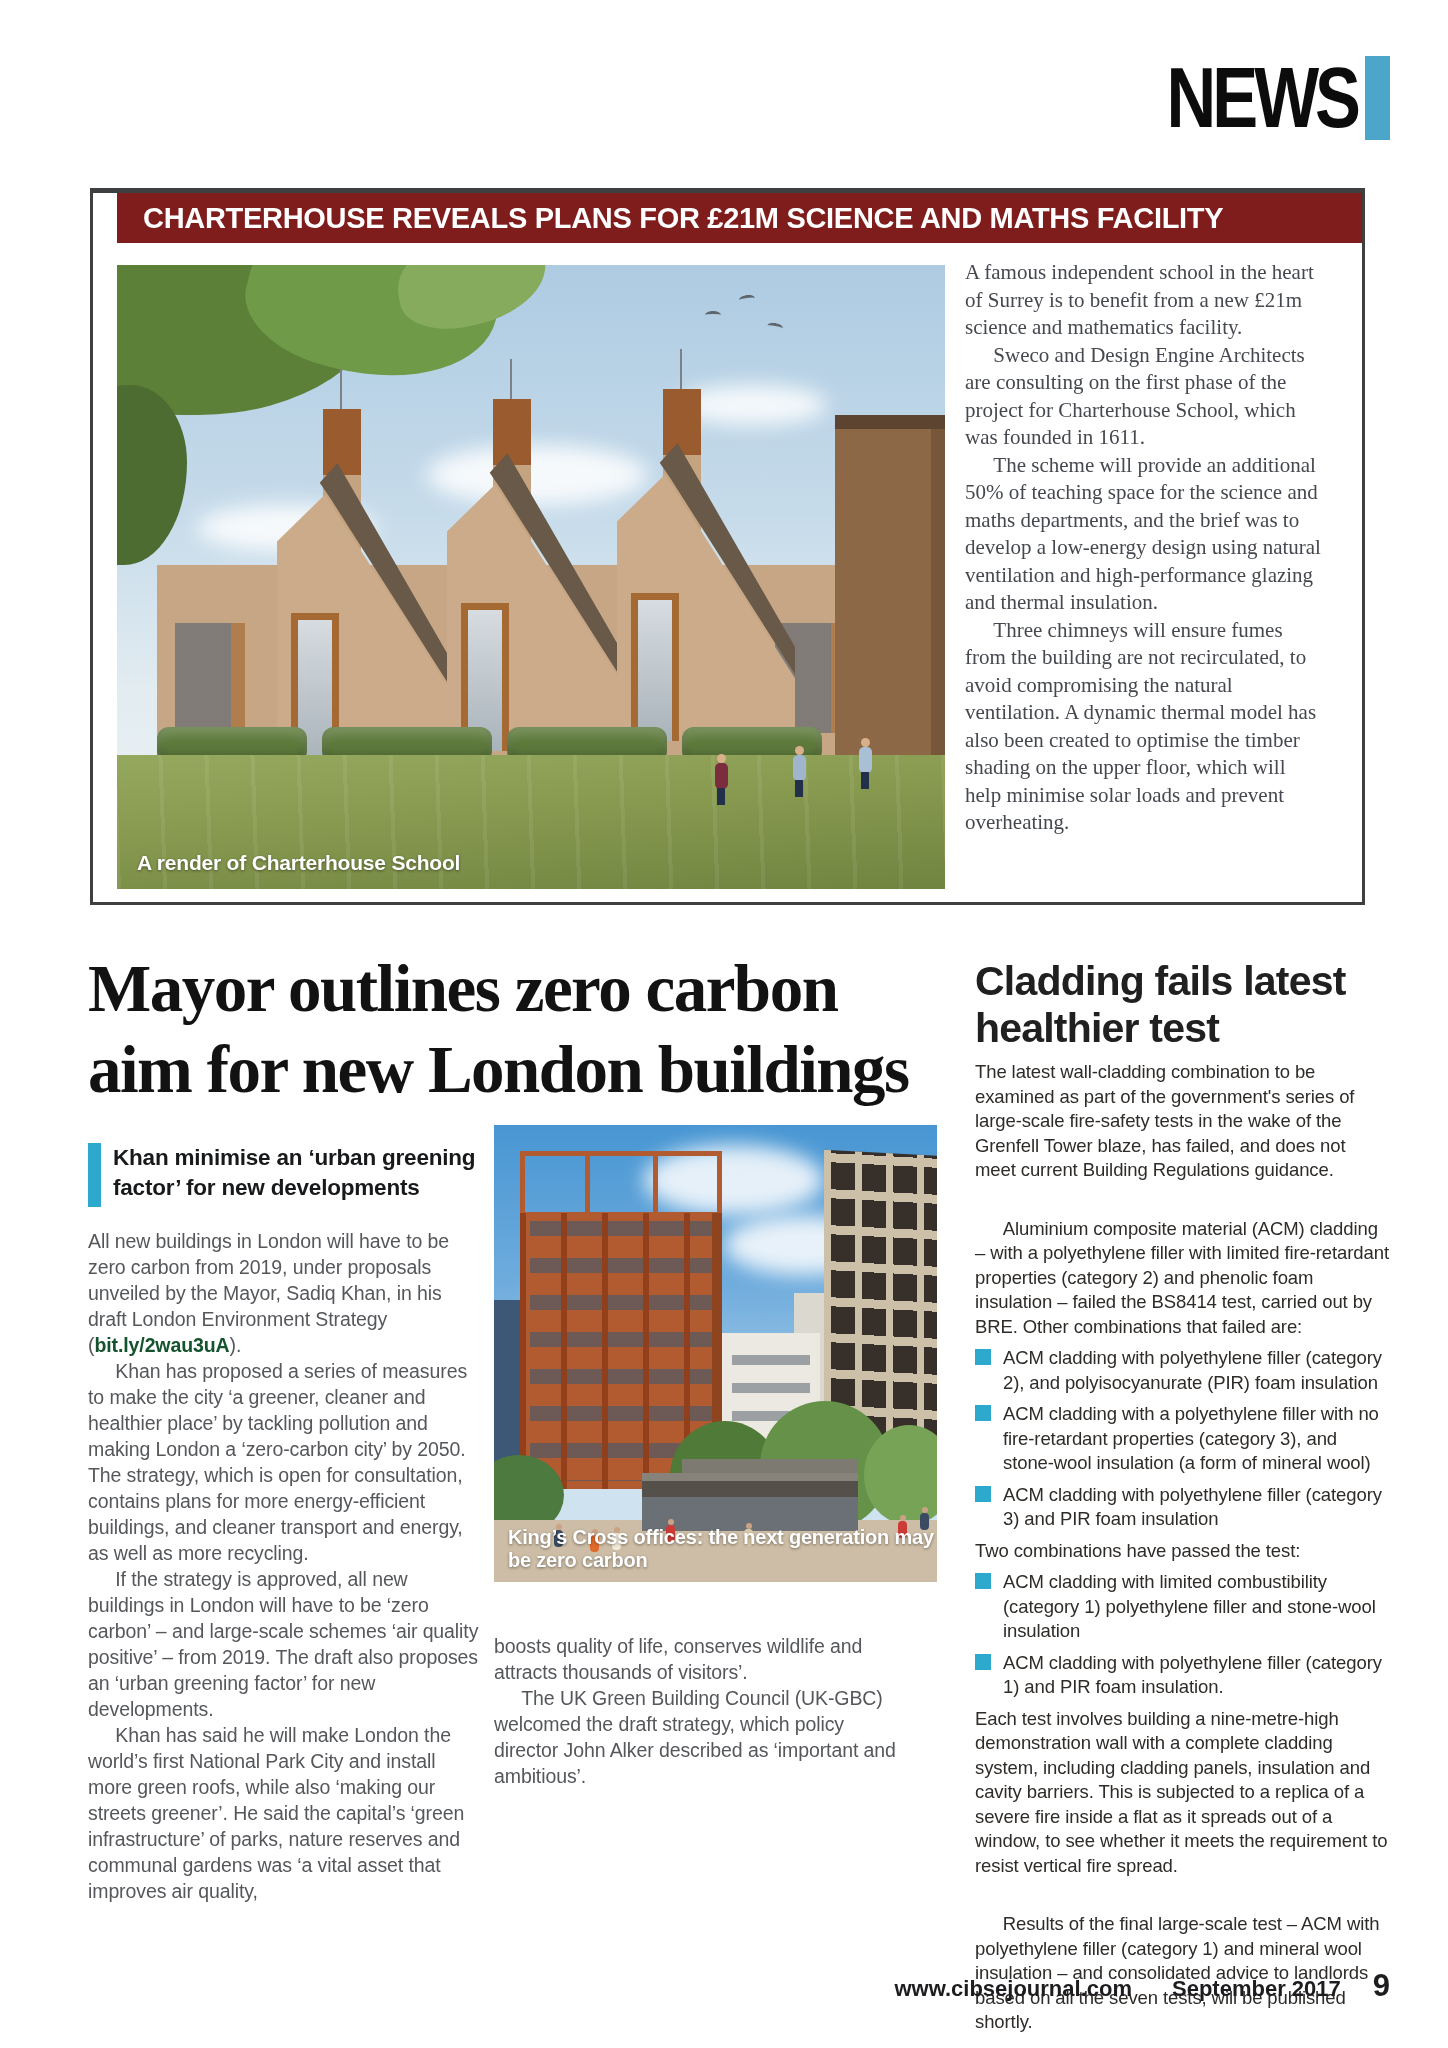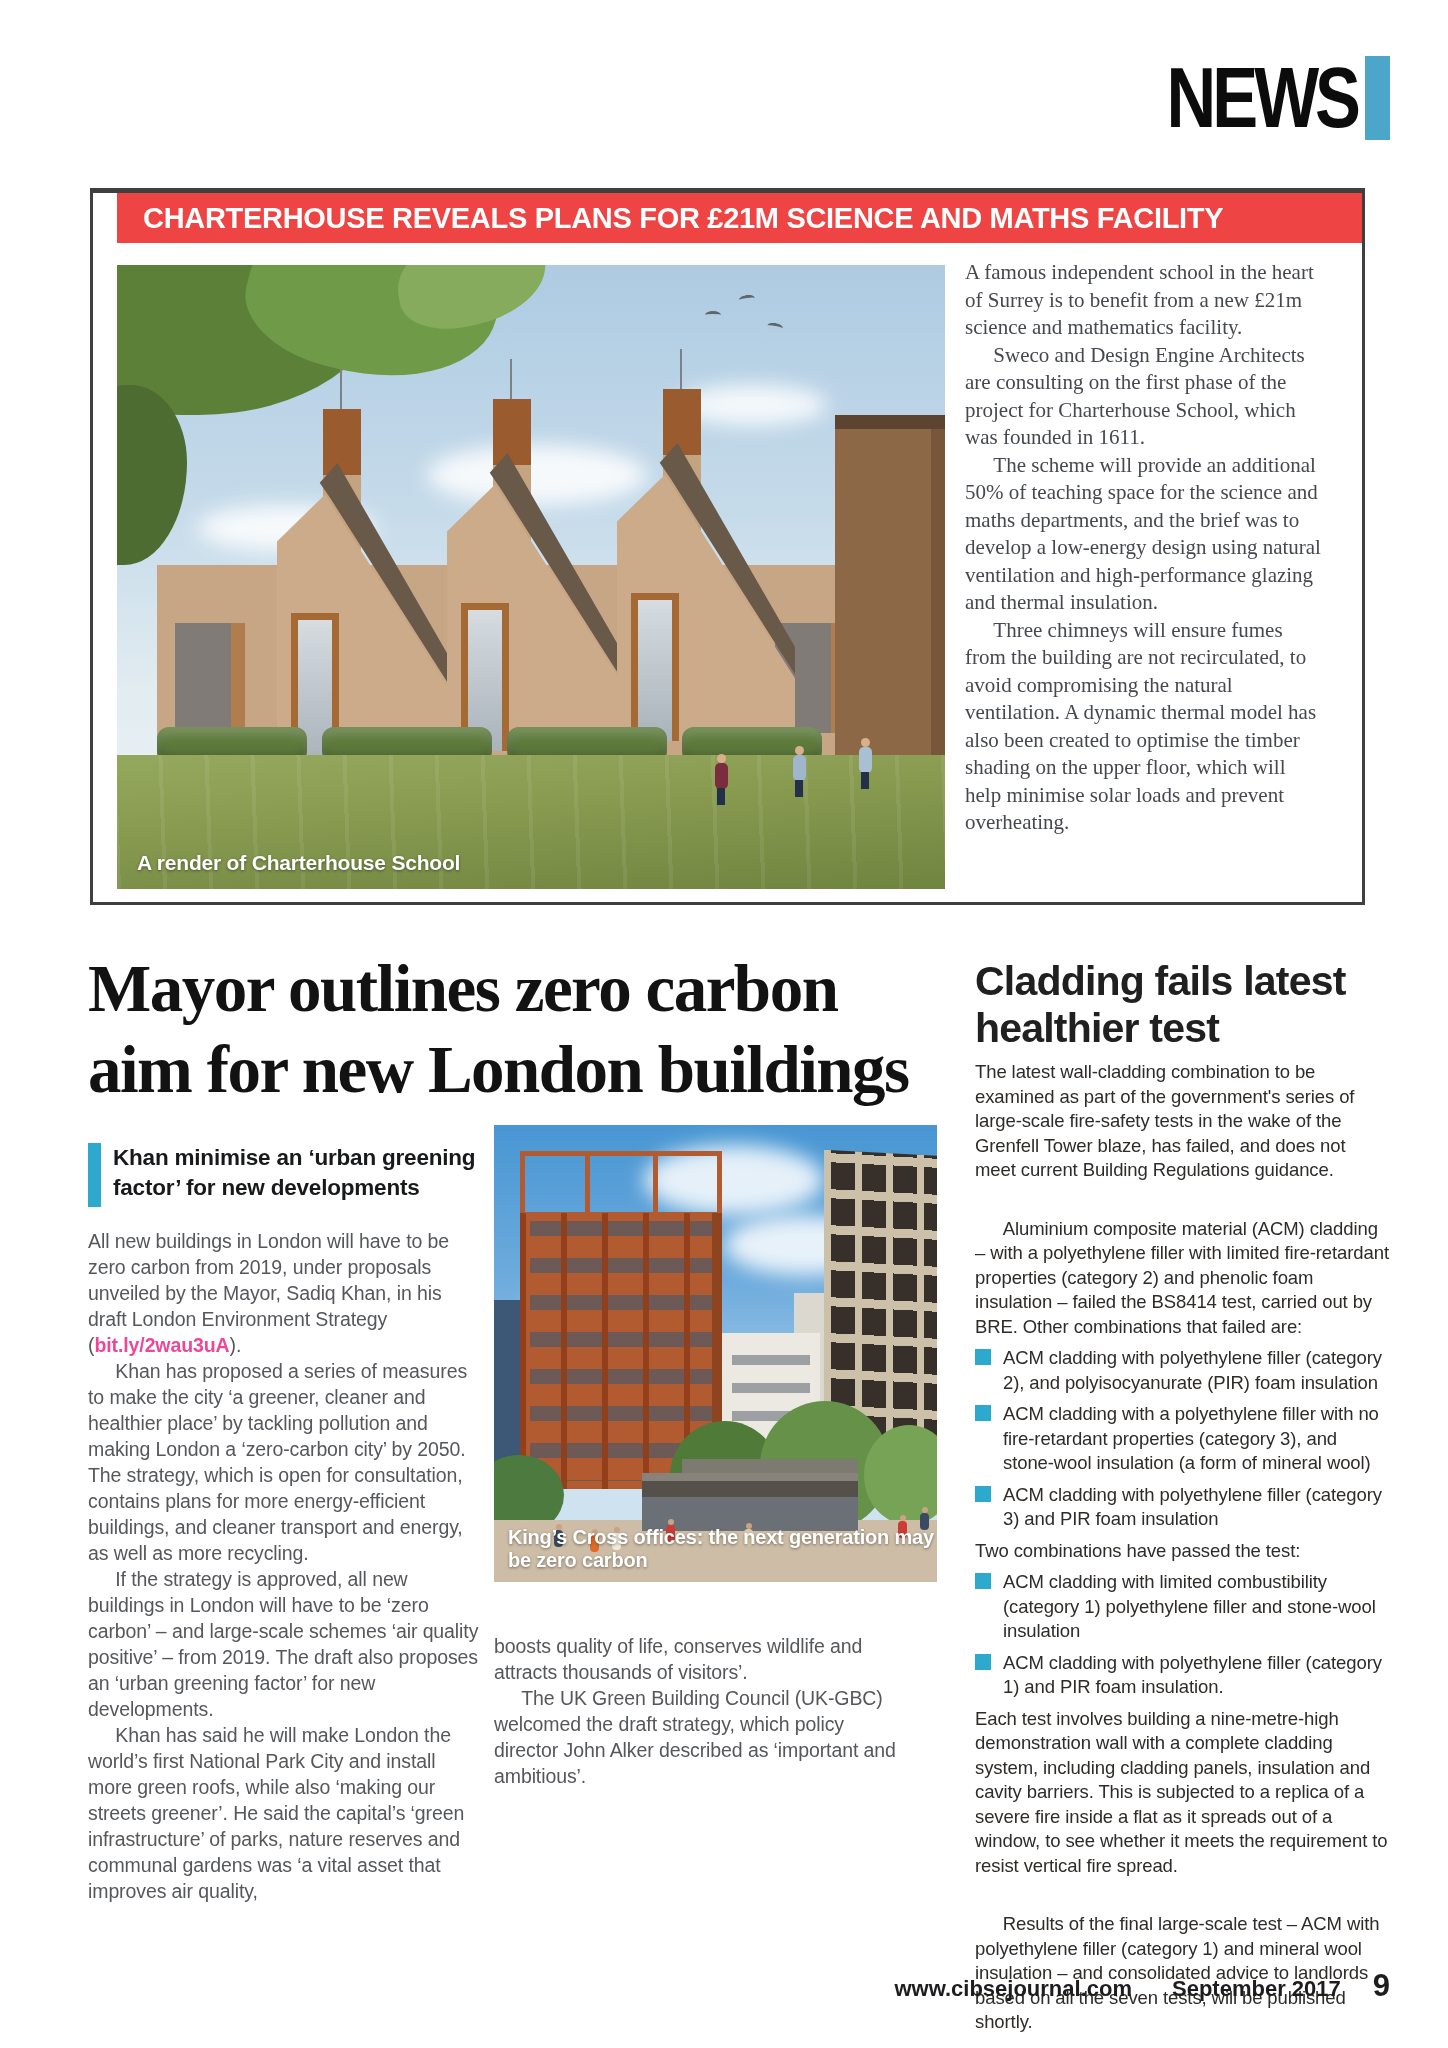--- a/index.html
+++ b/index.html
@@ -18,21 +18,21 @@
     line-height:1;
   }
   .news-block { width:25px; height:84px; background:#4ba6c9; margin-left:8px; }
 
   
   .ch-box {
     position:absolute; left:90px; top:188px; width:1275px; height:717px;
     border:3px solid #3e3f41; border-top-width:5px; background:#fff;
   }
   .ch-banner {
-    margin-left:24px; height:50px; background:#ef4444;
+    margin-left:24px; height:50px; background:#7f1d1d;
     display:flex; align-items:center; padding-left:26px;
   }
   .ch-banner span {
     color:#ffffff; font-weight:700; font-size:29px; letter-spacing:-.3px;
   }
   .ch-content { display:flex; }
   .ch-text {
     width:395px; padding:16px 14px 0 20px;
     font-family:"Liberation Serif", serif; font-size:21px; line-height:27.5px; color:#45484e;
   }
@@ -90,21 +90,21 @@
     letter-spacing:-1.5px; color:#121213;
   }
   .standfirst { position:absolute; left:88px; top:1143px; display:flex; }
   .standfirst .bar { width:13px; height:64px; background:#2ea9ce; margin-right:12px; flex:none; }
   .standfirst .sf-text { font-weight:700; font-size:22.5px; line-height:30px; color:#18191b; letter-spacing:-.2px; }
 
   .bodycol { position:absolute; font-size:19.5px; line-height:26px; color:#55575b; letter-spacing:-.1px; }
   .bodycol p.indent { text-indent:1.4em; }
   .col1 { left:88px;  top:1228px; width:394px; }
   .col2 { left:494px; top:1633px; width:402px; }
-  .boldlink { font-weight:700; color:#ec4899; }
+  .boldlink { font-weight:700; color:#14532d; }
 
   
   .kx-img { position:absolute; left:494px; top:1125px; width:443px; height:457px; overflow:hidden;
     background:linear-gradient(180deg,#4896d3 0%,#6facdd 35%,#a7cce8 62%,#cfe2ef 75%); }
   .kx-frame { position:absolute; left:26px; top:26px; width:202px; height:66px; border:5px solid #b25b31; }
   .kx-frame i { position:absolute; top:0; bottom:0; width:5px; background:#b25b31; display:block; }
   .kx-corten { position:absolute; left:26px; top:88px; width:202px; height:276px; background:#b25b31;
     box-shadow:inset -10px 0 0 #8e441f; }
   .kx-corten::before { content:""; position:absolute; inset:8px 10px;
     background:repeating-linear-gradient(180deg, rgba(72,88,104,.65) 0 15px, transparent 15px 37px); }

